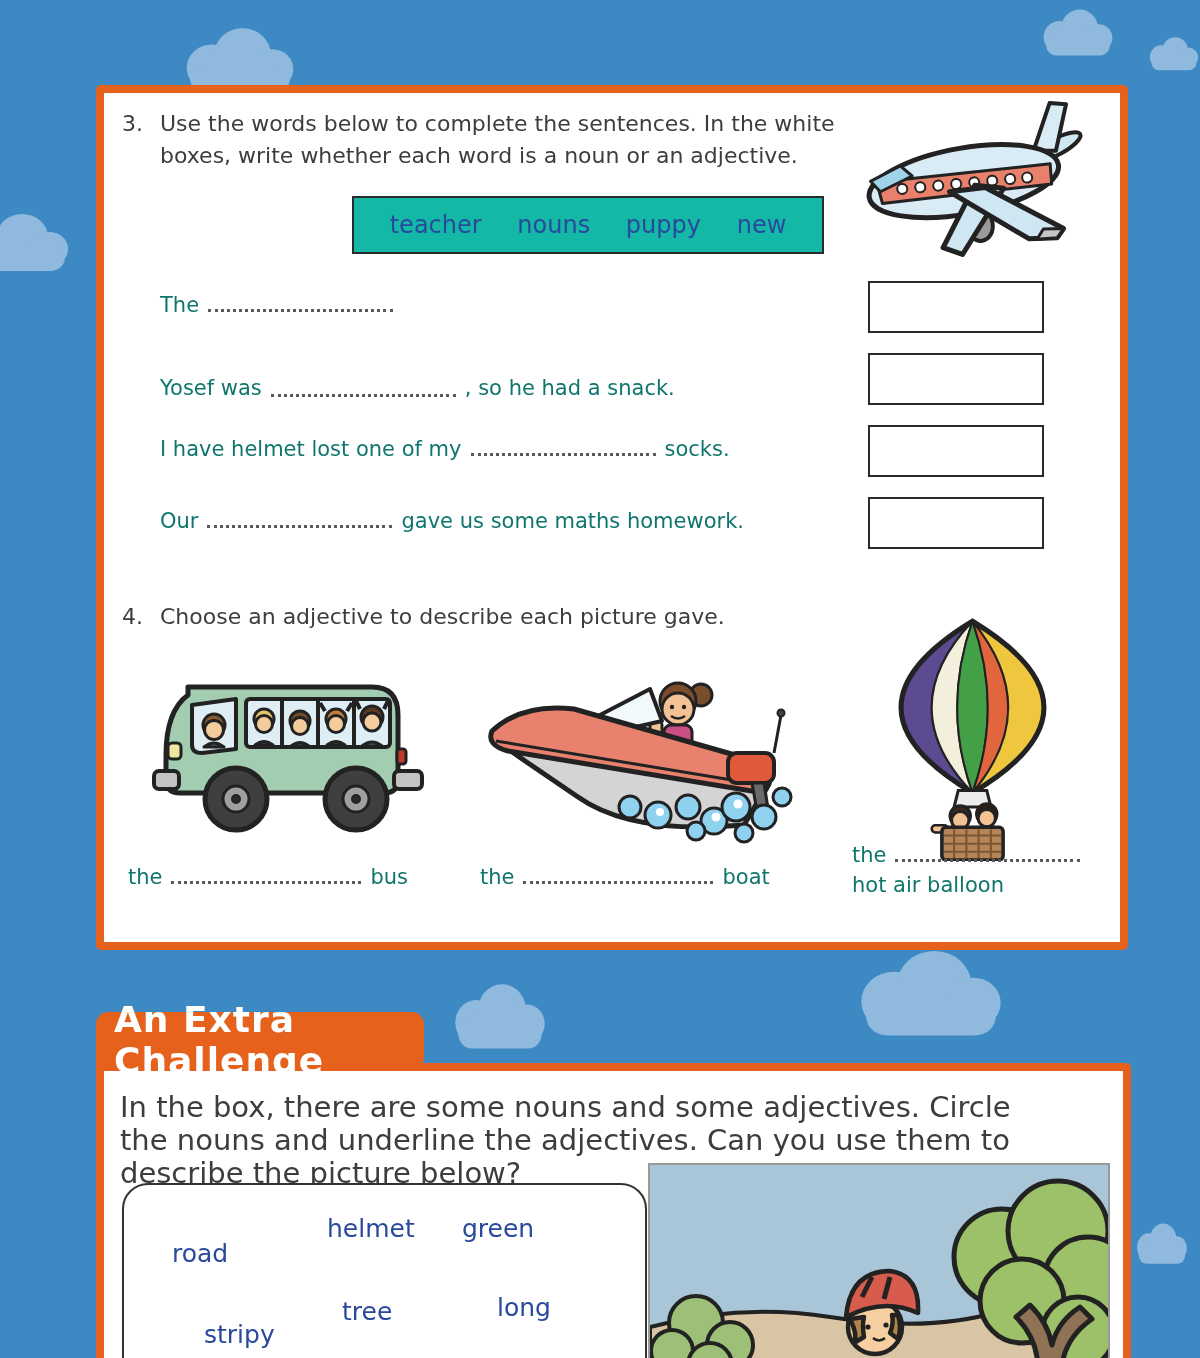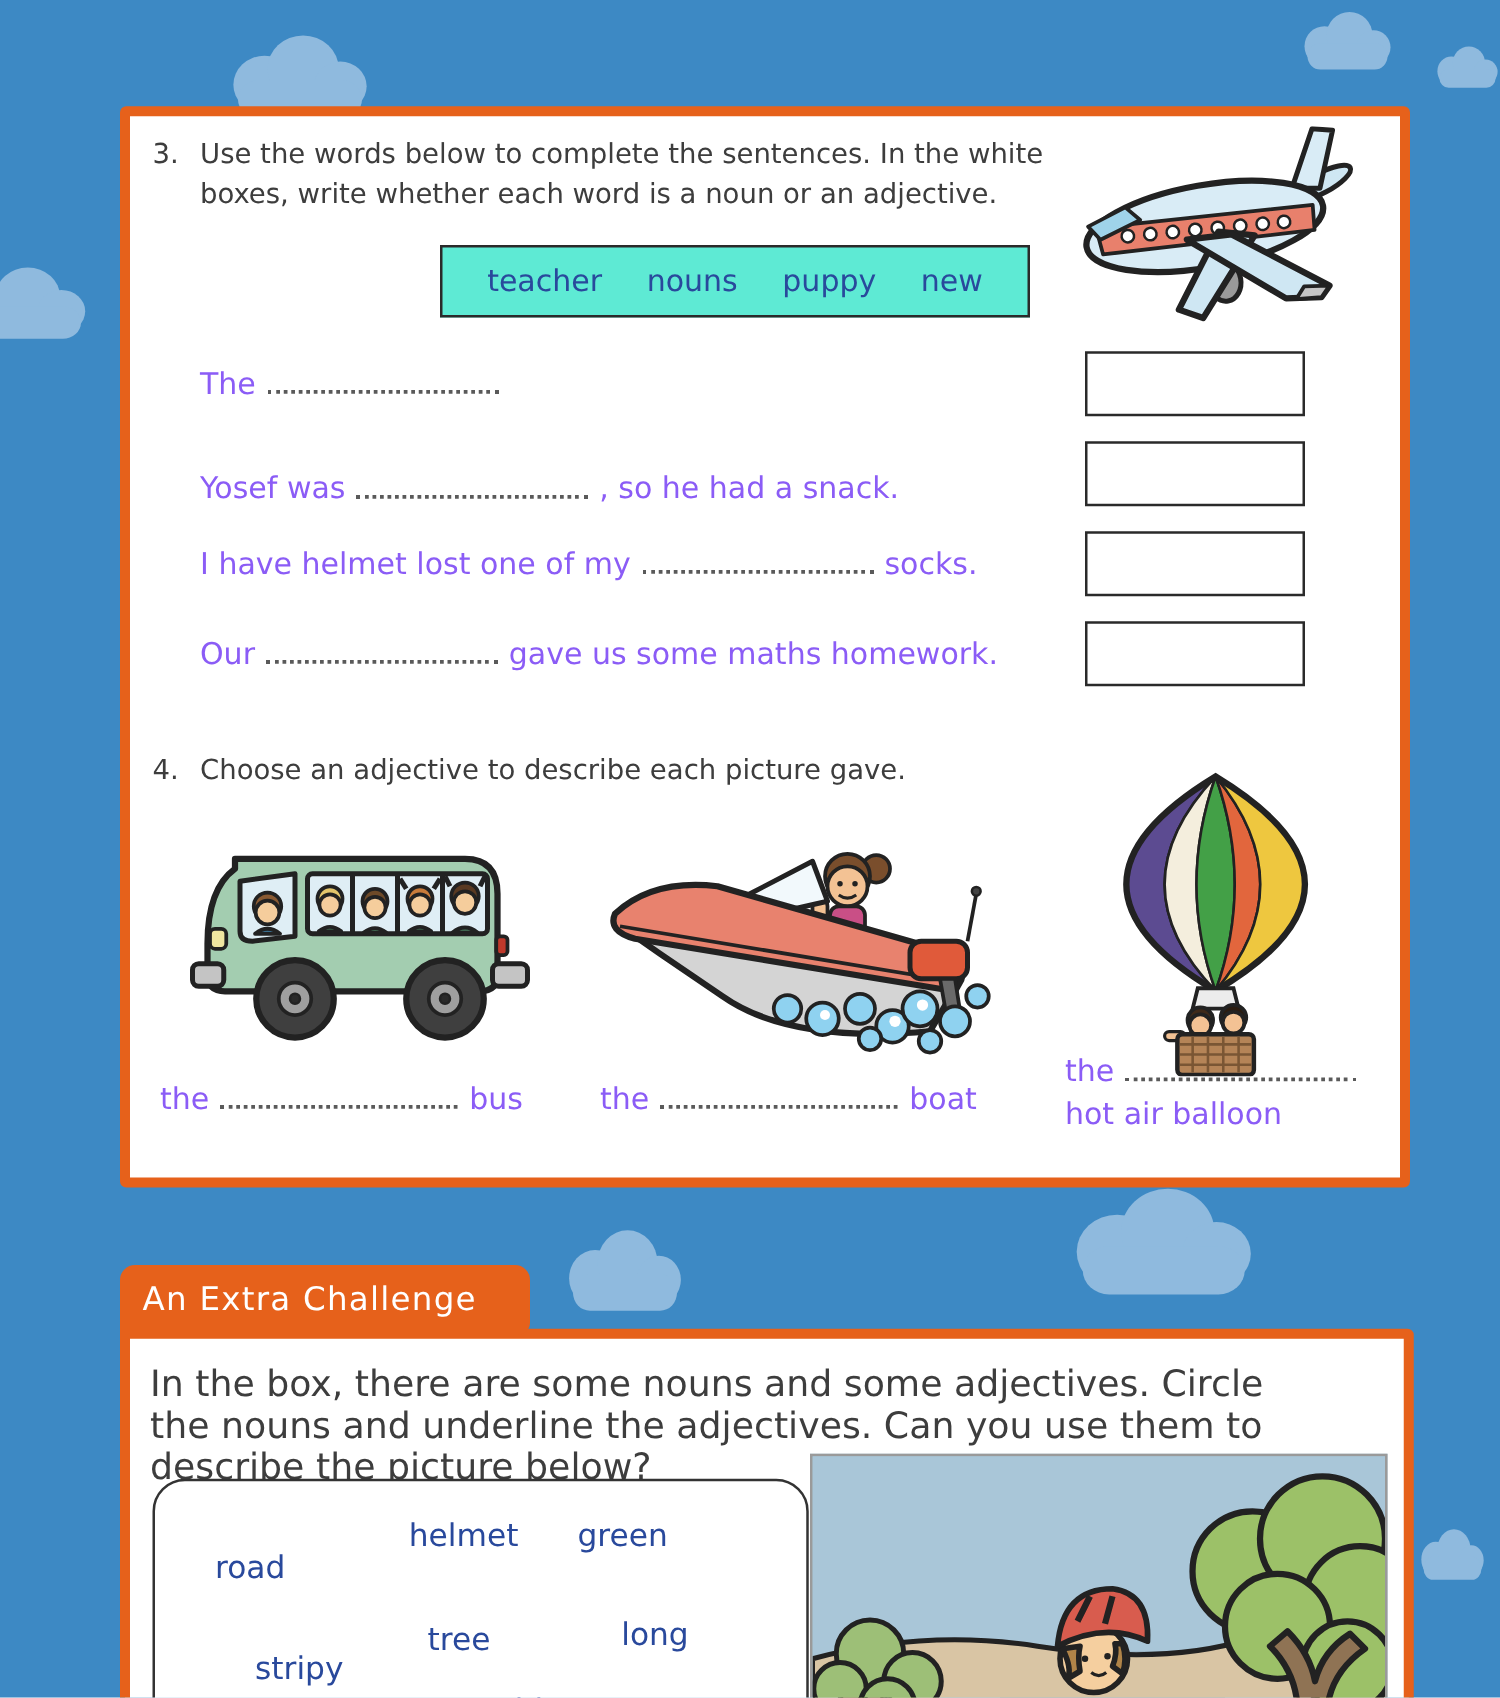--- a/index.html
+++ b/index.html
@@ -10,35 +10,35 @@
     color:#3d3d3d;
   }
   .cloud{position:absolute;z-index:0;}
   .panel{
     position:absolute;background:#ffffff;border:8px solid #e6611b;
     border-radius:5px;z-index:2;box-sizing:border-box;
   }
   .abs{position:absolute;}
   .qrow{display:flex;align-items:flex-start;font-size:22px;line-height:32px;color:#3d3d3d;}
   .qnum{flex:0 0 38px;}
-  .sentence{display:flex;align-items:baseline;font-size:24px;white-space:nowrap;color:#8b5cf6;}
+  .sentence{display:flex;align-items:baseline;font-size:21px;white-space:nowrap;color:#0f766e;}
   .blank{display:inline-block;border-bottom:3px dotted #5a5a5a;height:14px;margin:0 9px;} .w185{width:185px;} .w190{width:190px;}
   .answer-box{position:absolute;width:176px;height:52px;border:2.5px solid #2a2a2a;background:#fff;box-sizing:border-box;}
   .wordbank{
-    position:absolute;border:2.5px solid #2a2a2a;background:#5eead4;
+    position:absolute;border:2.5px solid #2a2a2a;background:#14b8a6;
     display:flex;align-items:center;justify-content:space-evenly;box-sizing:border-box;
   }
   .bluework{color:#29499c;font-size:24px;}
   .banner{
     position:absolute;left:96px;top:1012px;width:328px;height:56px;
     background:#e6611b;border-radius:12px 12px 10px 0;z-index:3;
     display:flex;align-items:center;padding-left:18px;box-sizing:border-box;
   }
   .banner-text{
-    color:#ffffff;font-size:26px;font-weight:400;letter-spacing:1px;
+    color:#ffffff;font-size:36px;font-weight:700;letter-spacing:1px;
     font-family:"DejaVu Sans","Liberation Sans",sans-serif;
   }
   .challenge-word{position:absolute;color:#29499c;font-size:25px;white-space:nowrap;}
   .wordlist-box{
     position:absolute;border:2.5px solid #333;border-radius:26px;background:#fff;box-sizing:border-box;
   }
   .scene-frame{position:absolute;border:2px solid #9a9a9a;overflow:hidden;background:#a9c6d8;box-sizing:border-box;}
   svg{display:block;}
 </style>
 </head>

